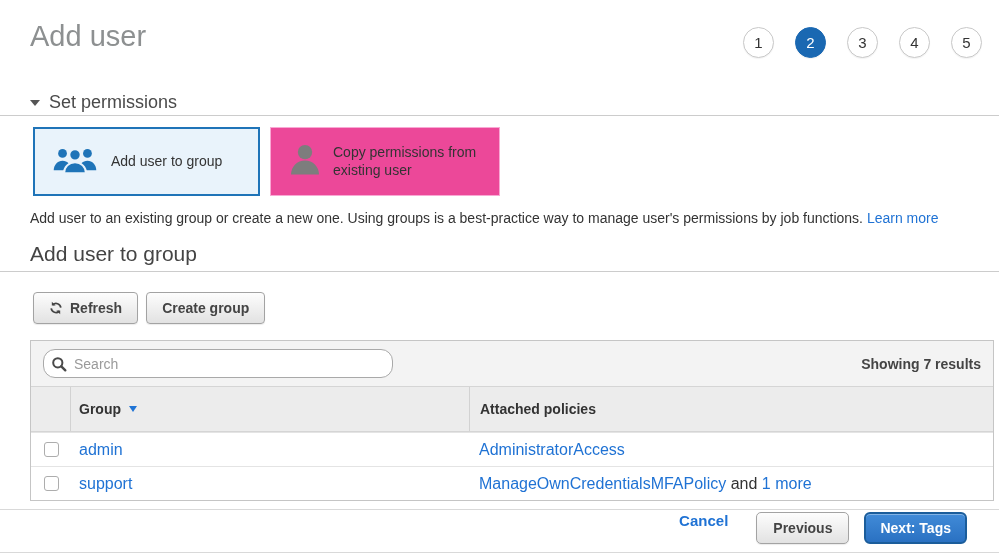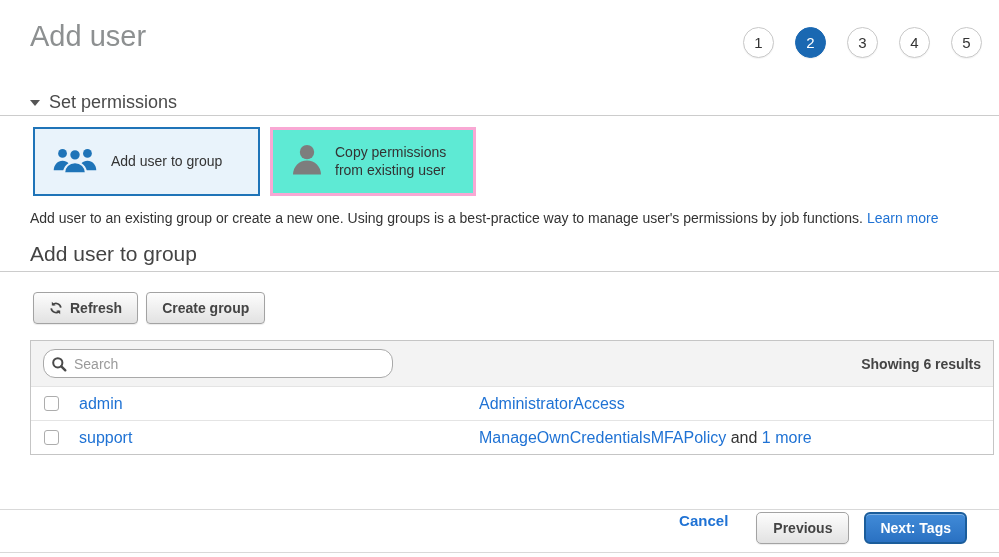--- a/index.html
+++ b/index.html
@@ -15,21 +15,21 @@
   .step.active { background:#1a68b2; border-color:#1a68b2; color:#fff; }
 
   
   .section-head { left:30px; top:92px; display:flex; align-items:center; gap:9px; font-size:18px; color:#4a4a4a; cursor:pointer; }
   .caret-down { width:0; height:0; border-left:5px solid transparent; border-right:5px solid transparent; border-top:6px solid #555; }
   .hr { left:0; width:999px; border-top:1px solid #ccc; }
   .hr1 { top:115px; }
 
   
   .cards { left:33px; top:127px; display:flex; gap:10px; }
-  .card { width:206px; height:69px; border:3px solid #f9a8d4; background:#5eead4; display:flex; align-items:center;
+  .card { width:230px; height:69px; border:1px solid #f9a8d4; background:#ec4899; display:flex; align-items:center;
           padding:0 10px 0 18px; gap:12px; cursor:pointer; }
   .card.selected { width:227px; border:2px solid #1f74b8; background:#e9f3fb; }
   .card-label { font-size:14px; color:#333; line-height:1.25; }
   .card.selected .card-label { margin-left:2px; }
 
   
   .desc { left:30px; top:210px; font-size:14px; color:#333; width:950px; }
   a.link, .link { color:#1f72d4; text-decoration:none; cursor:pointer; }
 
   
@@ -142,23 +142,33 @@
   <div class="toolbar">
     <div class="search-wrap">
       <span class="search-icon">
         <svg width="16" height="16" viewBox="0 0 16 16">
           <circle cx="6.8" cy="6.8" r="4.6" stroke="#4a4a4a" stroke-width="2" fill="none"></circle>
           <line x1="10.3" y1="10.3" x2="14.3" y2="14.3" stroke="#4a4a4a" stroke-width="2.4" stroke-linecap="round"></line>
         </svg>
       </span>
       <input class="search-input" placeholder="Search" style="">
     </div>
-    <div class="results">Showing 6 results</div>
-  </div>
-
+    <div class="results">Showing 7 results</div>
+  </div>
+
+  <div class="thead">
+    <div class="col-check"></div>
+    <div class="col-group">
+      <span>Group</span>
+      <span class="sort-arrow"></span>
+    </div>
+    <div class="col-policies">
+      <span>Attached policies</span>
+    </div>
+  </div>
 
   <div class="trow">
     <div class="col-check">
         <span class="checkbox"></span>
       </div>
     <div class="col-group">
         <a class="link">admin</a>
       </div>
     <div class="col-policies">
       <a class="link">AdministratorAccess</a>

